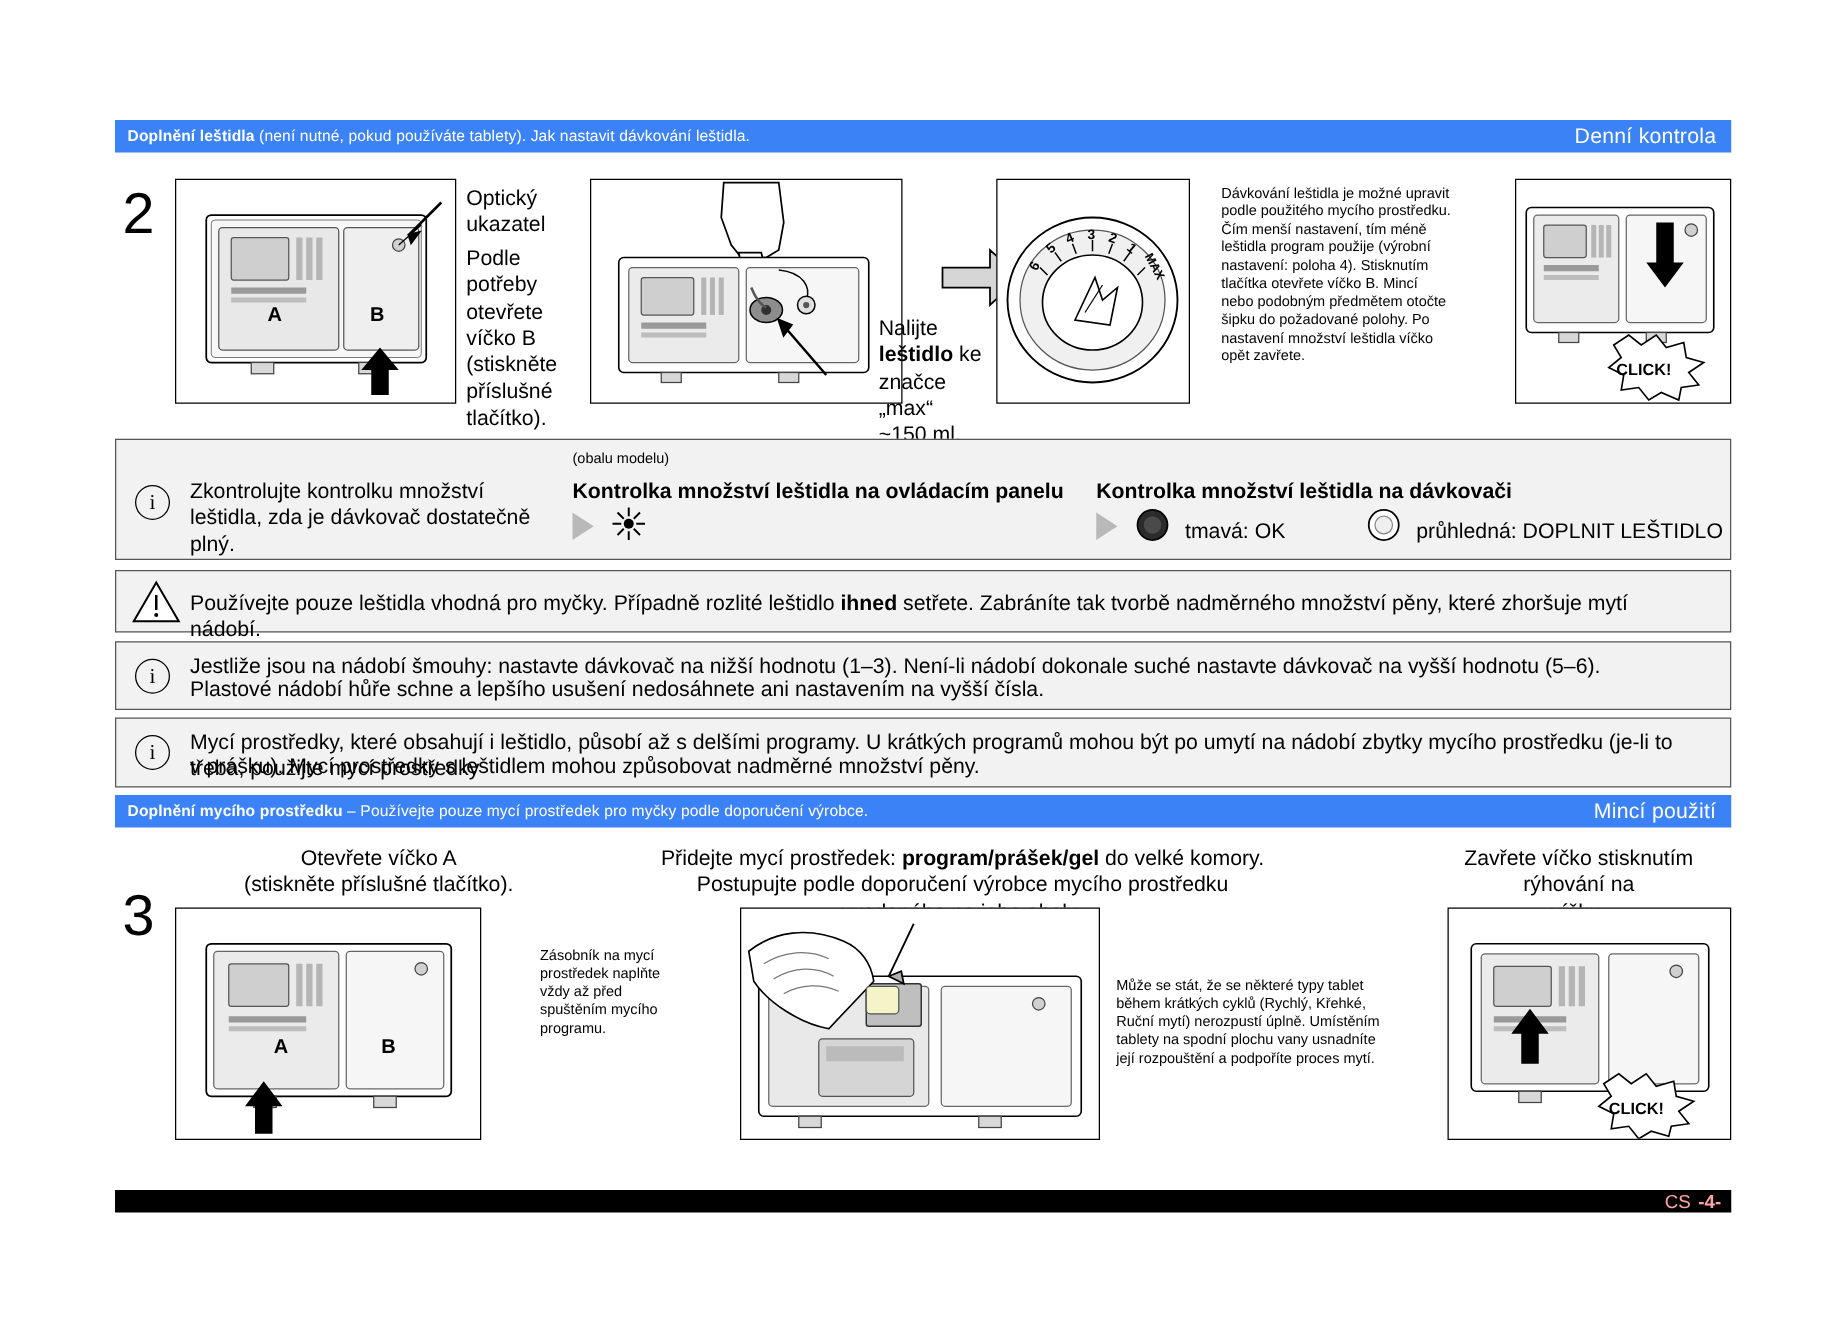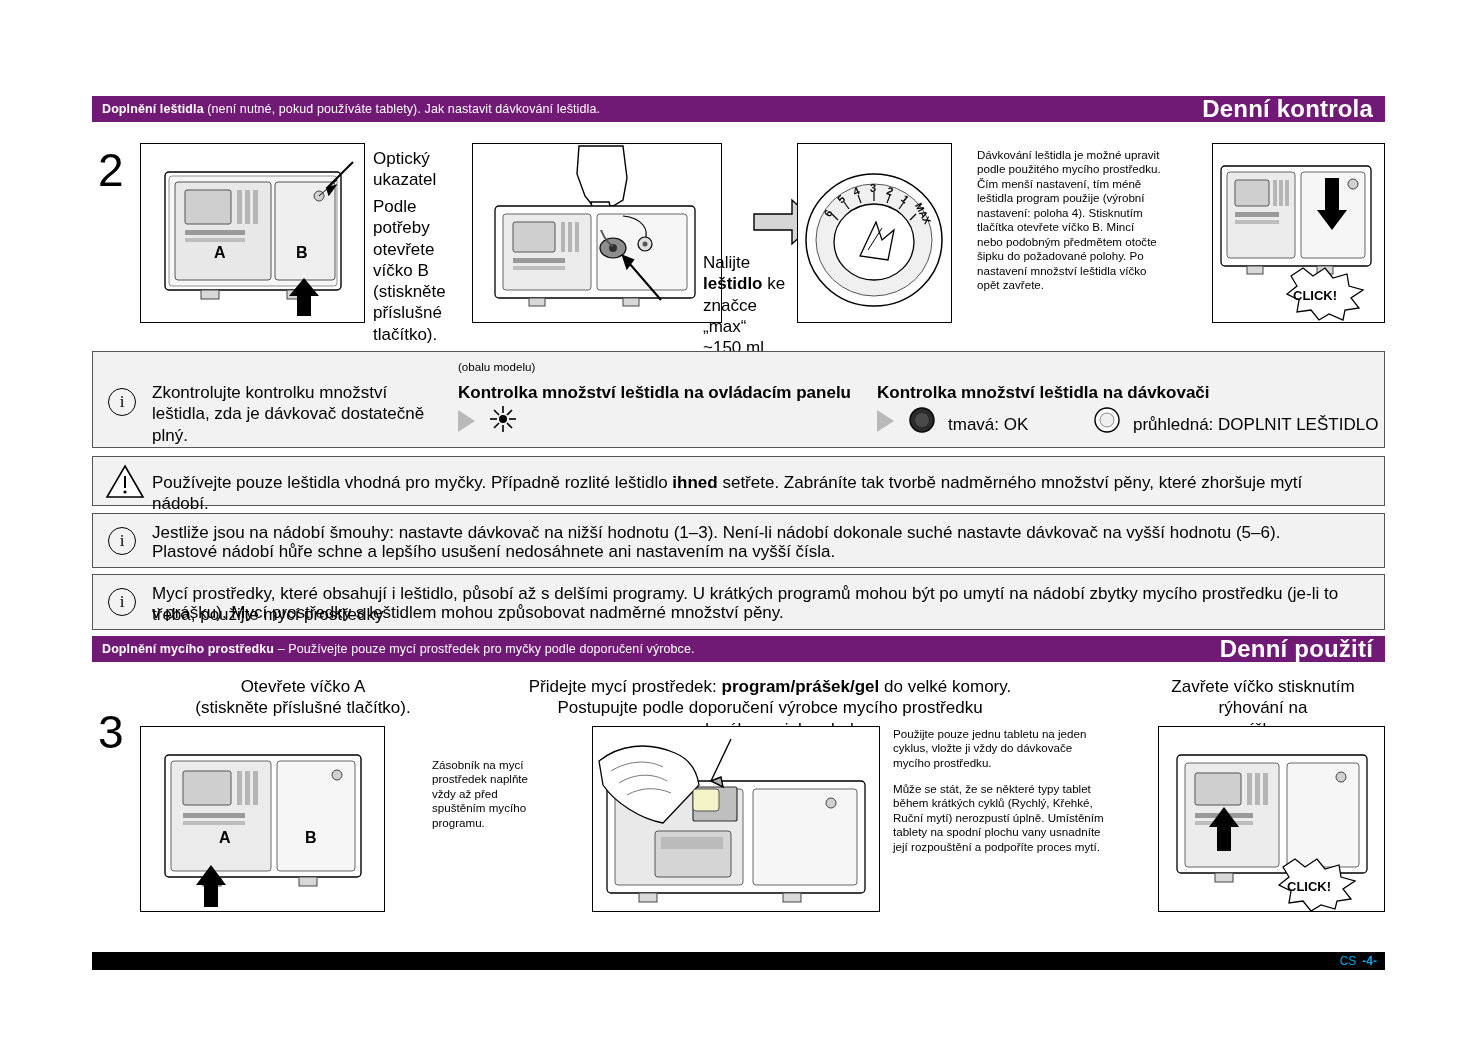--- a/index.html
+++ b/index.html
@@ -1,41 +1,41 @@
 <!DOCTYPE html>
 <html><head>
 <meta charset="utf-8">
 <style>
   html, body { margin:0; padding:0; background:#ffffff; }
   body { width:1477px; height:1063px; font-family:"Liberation Sans", sans-serif; color:#000; position:relative; }
   .page { position:absolute; left:0; top:0; width:1477px; height:1063px; }
 
   
-  .blackbar { position:absolute; background:#701a75; color:#fff; display:flex; align-items:center; }
+  .blackbar { position:absolute; background:#3b82f6; color:#fff; display:flex; align-items:center; }
   .blackbar .bl { font-size:12.5px; padding-left:10px; letter-spacing:.1px; }
   .blackbar .bl b { font-weight:bold; }
-  .blackbar .br { margin-left:auto; font-size:24px; padding-right:12px; font-weight:bold; letter-spacing:.2px;text-align:center; }
+  .blackbar .br { margin-left:auto; font-size:17px; padding-right:12px; font-weight:normal; letter-spacing:.2px;text-align:center; }
 
   
   .box { position:absolute; border:1px solid #000; background:#fff; box-sizing:border-box; }
   .panel { position:absolute; border:1px solid #555; background:#f2f2f2; box-sizing:border-box; }
   .txt { position:absolute; font-size:17px; line-height:1.25; }
   .txt.sm { font-size:11.6px; }
   .bignum { position:absolute; font-size:46px; font-weight:normal; font-family:"Liberation Sans", sans-serif; }
 
   
   .iicon { position:absolute; width:26px; height:26px; border:1.6px solid #000; border-radius:50%;
            display:flex; align-items:center; justify-content:center; font-size:17px; font-family:"Liberation Serif", serif; }
 
   
   .ptri { position:absolute; width:0; height:0; border-left:17px solid #b9b9b9; border-top:11px solid transparent; border-bottom:11px solid transparent; }
 
   
   .footerbar { position:absolute; left:92px; top:952px; width:1293px; height:18px; background:#000; }
-  .footpage { position:absolute; right:0; top:0; height:18px; display:flex; align-items:center; color:#0ea5e9; font-size:12px; padding-right:8px;margin-left:43px; }
+  .footpage { position:absolute; right:0; top:0; height:18px; display:flex; align-items:center; color:#fca5a5; font-size:15px; padding-right:8px;margin-left:43px; }
   .lbl { position:absolute; font-size:16px; font-weight:bold; }
   .clickstar { position:absolute; font-size:13px; font-weight:bold; }
 
   svg { display:block; }
 </style>
 </head>
 <body>
 
 <div class="page">
 
@@ -236,21 +236,21 @@
 
   <div class="panel" style="left:92px; top:574px; width:1293px; height:56px;"></div>
   <div class="iicon" style="left:108px; top:588px;">i</div>
   <div class="txt" style="left:152px; top:583px; width:1210px;">Mycí prostředky, které obsahují i leštidlo, působí až s delšími programy. U krátkých programů mohou být po umytí na nádobí zbytky mycího prostředku (je-li to třeba, použijte mycí prostředky</div>
   <div class="txt" style="left:152px; top:602px; width:1210px;">v prášku). Mycí prostředky s leštidlem mohou způsobovat nadměrné množství pěny.</div>
 
   <div class="blackbar" style="left:92px; top:636px; width:1293px; height:26px;">
     <div class="bl">
       <b>Doplnění mycího prostředku</b><span> – Používejte pouze mycí prostředek pro myčky podle doporučení výrobce.</span>
     </div>
-    <div class="br">Denní použití</div>
+    <div class="br">Mincí použití</div>
   </div>
 
   <div class="txt" style="left:178px; top:676px; width:250px; text-align:center;">
     <div>Otevřete víčko A</div>
     <div>(stiskněte příslušné tlačítko).</div>
   </div>
 
   <div class="txt" style="left:520px; top:676px; width:500px; text-align:center;">
     <div>
       <span>Přidejte mycí prostředek: </span><b>program/prášek/gel</b><span> do velké komory.</span>
@@ -305,21 +305,20 @@
       <path d="M34 68 C48 60 64 60 78 66" fill="none" stroke="#777" stroke-width="1"></path>
 
       <rect x="100" y="62" width="26" height="22" rx="3" fill="#f4f4c8" stroke="#555" stroke-width="1"></rect>
 
       <path d="M138 12 L118 54 M118 54 L128 50 L130 60 Z" fill="#b0b0b0" stroke="#000" stroke-width="1.4"></path>
       <rect x="46" y="166" width="18" height="9" fill="#d8d8d8" stroke="#444" stroke-width="1"></rect>
       <rect x="190" y="166" width="18" height="9" fill="#d8d8d8" stroke="#444" stroke-width="1"></rect>
     </svg>
   </div>
 
-  <div class="txt sm" style="left:893px; top:727px; width:215px;">Použijte pouze jednu tabletu na jeden cyklus, vložte ji vždy do dávkovače mycího prostředku.</div>
   <div class="txt sm" style="left:893px; top:782px; width:215px;">Může se stát, že se některé typy tablet během krátkých cyklů (Rychlý, Křehké, Ruční mytí) nerozpustí úplně. Umístěním tablety na spodní plochu vany usnadníte její rozpouštění a podpoříte proces mytí.</div>
 
   <div class="box" style="left:1158px; top:726px; width:227px; height:186px;">
     <svg width="225" height="184" viewBox="0 0 225 184">
       <rect x="18" y="28" width="190" height="118" rx="4" fill="#ffffff" stroke="#000" stroke-width="1.3"></rect>
       <rect x="26" y="36" width="94" height="104" rx="3" fill="#ebebeb" stroke="#666" stroke-width="1"></rect>
       <rect x="36" y="46" width="46" height="32" rx="2" fill="#cfcfcf" stroke="#555" stroke-width="1"></rect>
       <rect x="88" y="46" width="5" height="32" fill="#b5b5b5"></rect>
       <rect x="96" y="46" width="5" height="32" fill="#b5b5b5"></rect>
       <rect x="104" y="46" width="5" height="32" fill="#b5b5b5"></rect>

